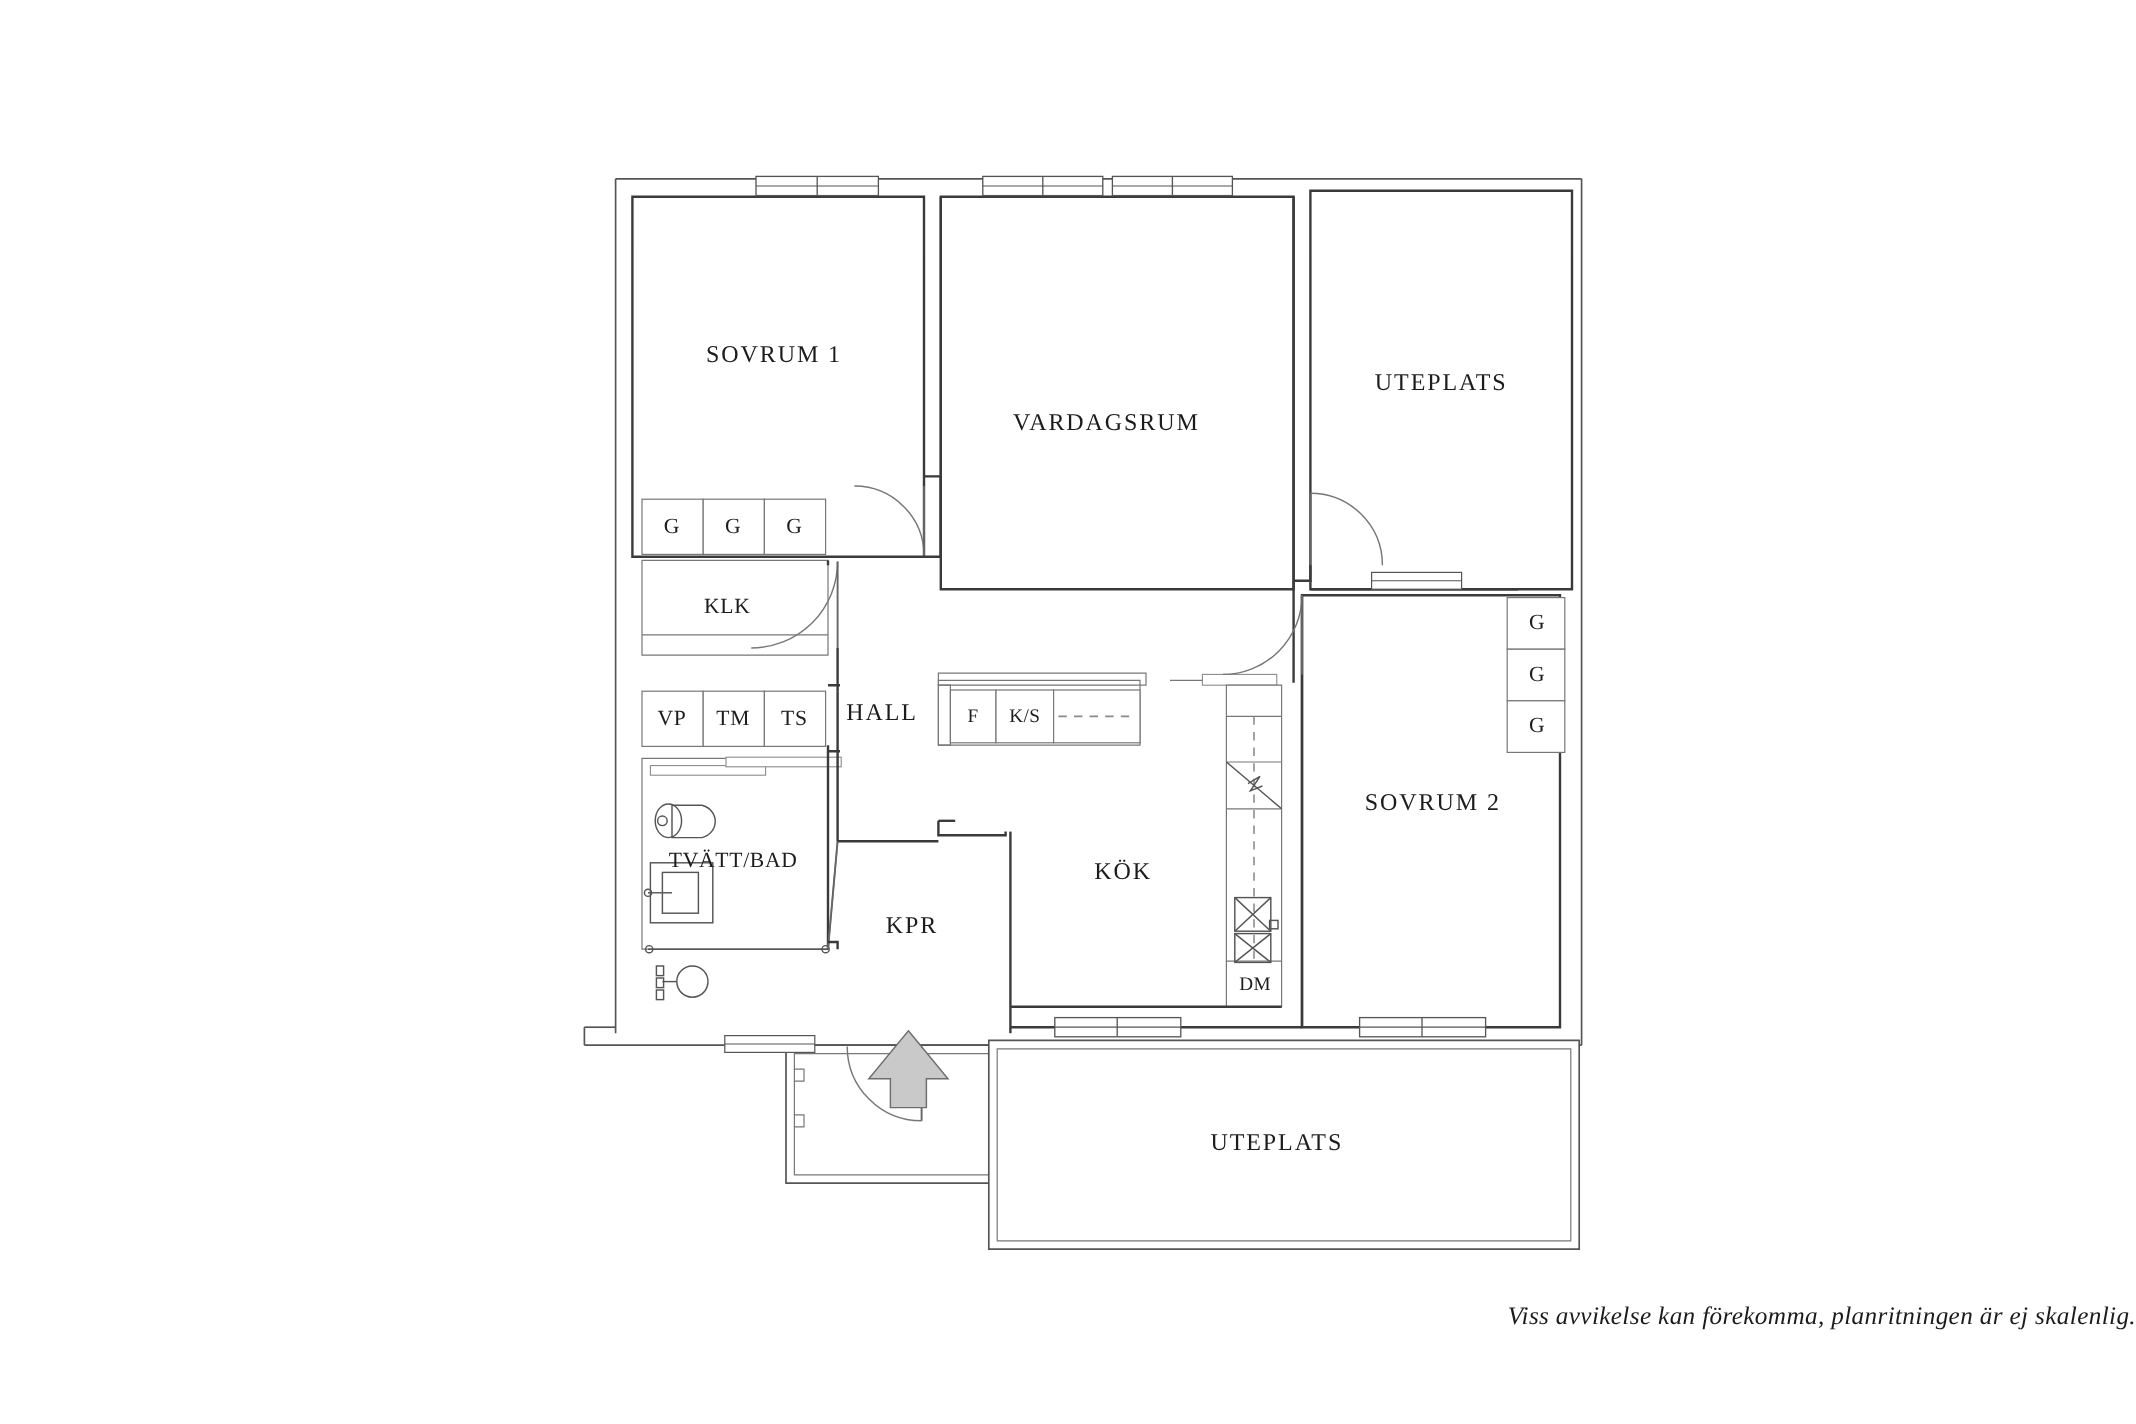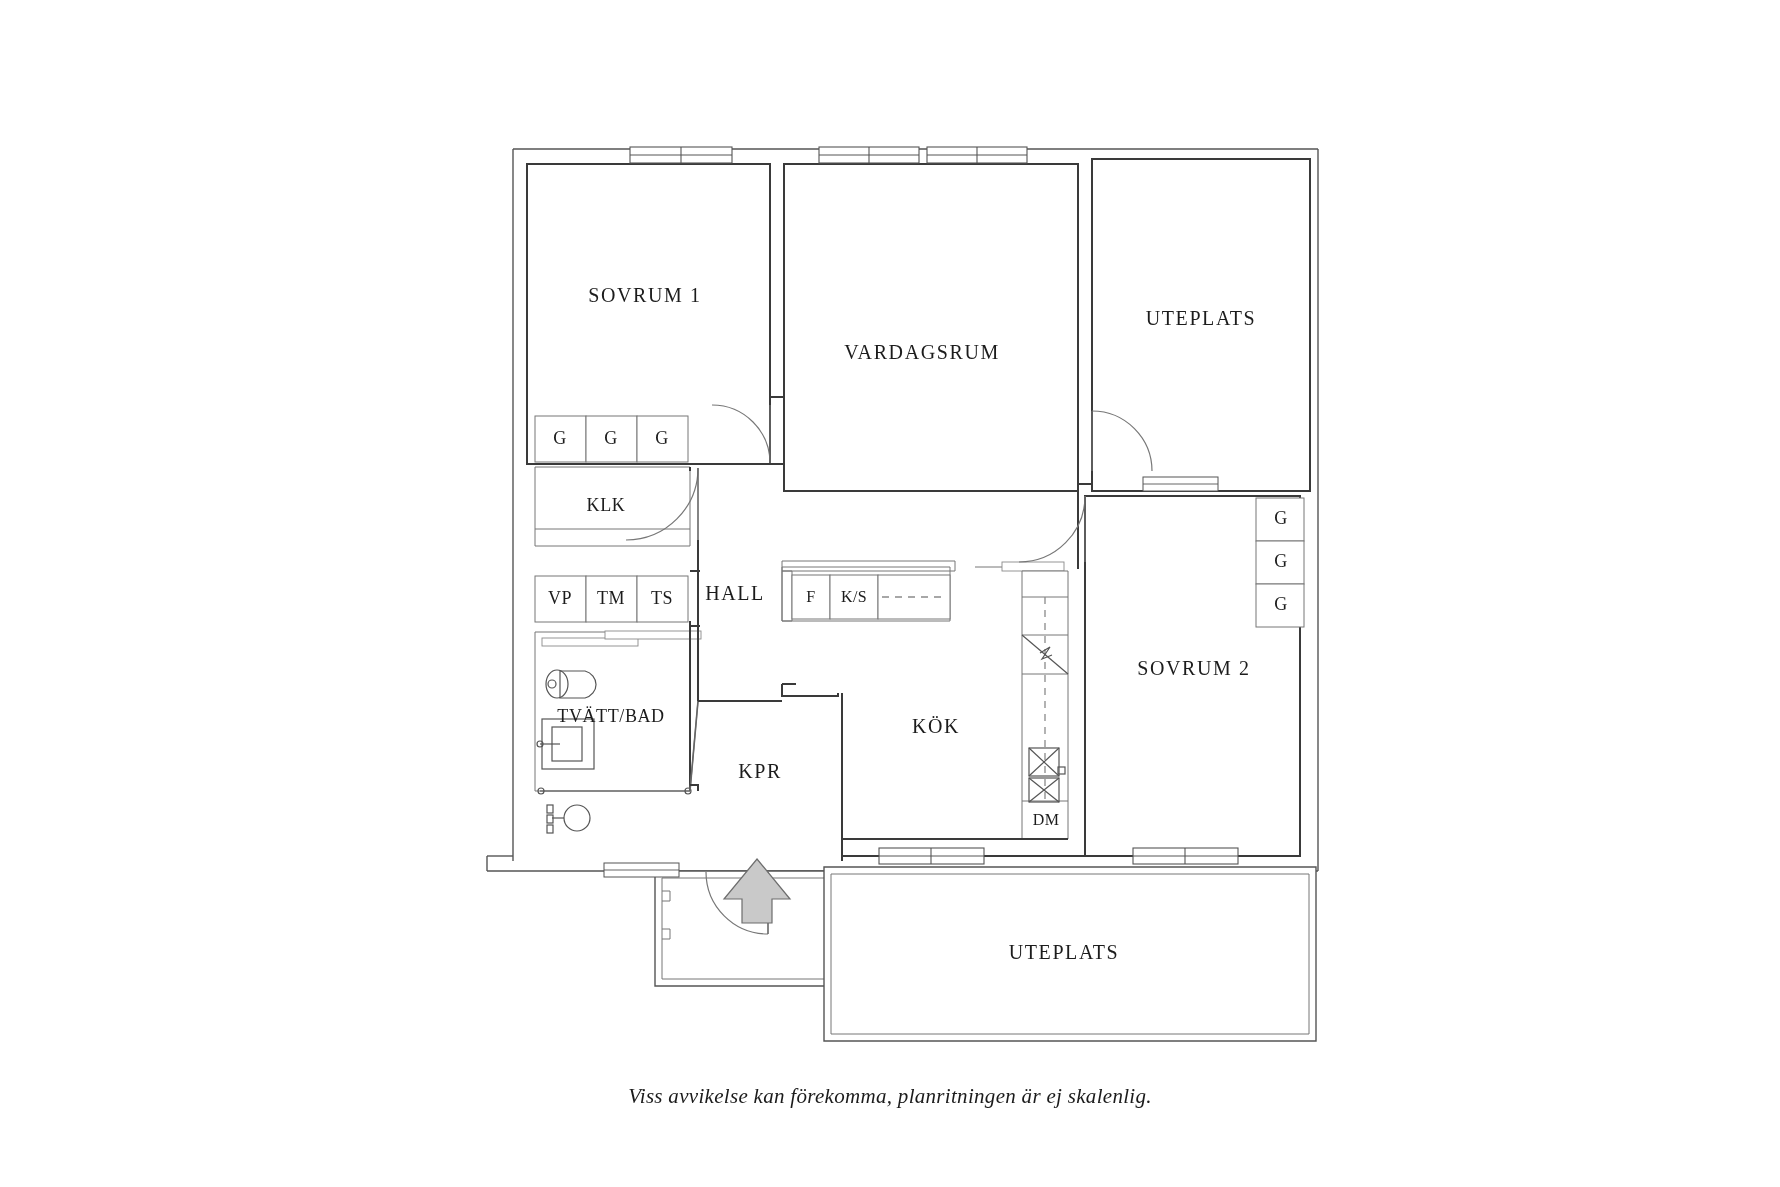--- a/index.html
+++ b/index.html
@@ -94,21 +94,21 @@
     letter-spacing: 0.4px;
     fill: #1c1c1c;
     text-anchor: middle;
     dominant-baseline: middle;
   }
   .caption {
     position: absolute;
     left: 0;
     top: 1083px;
     width: 1780px;
-    text-align: center;
+    text-align: right;
     font-family: "Liberation Serif", "DejaVu Serif", serif;
     font-style: italic;
     font-size: 21px;
     letter-spacing: 0.3px;
     color: #1b1b1b;
   }
 </style>
 </head>
 <body>
 

